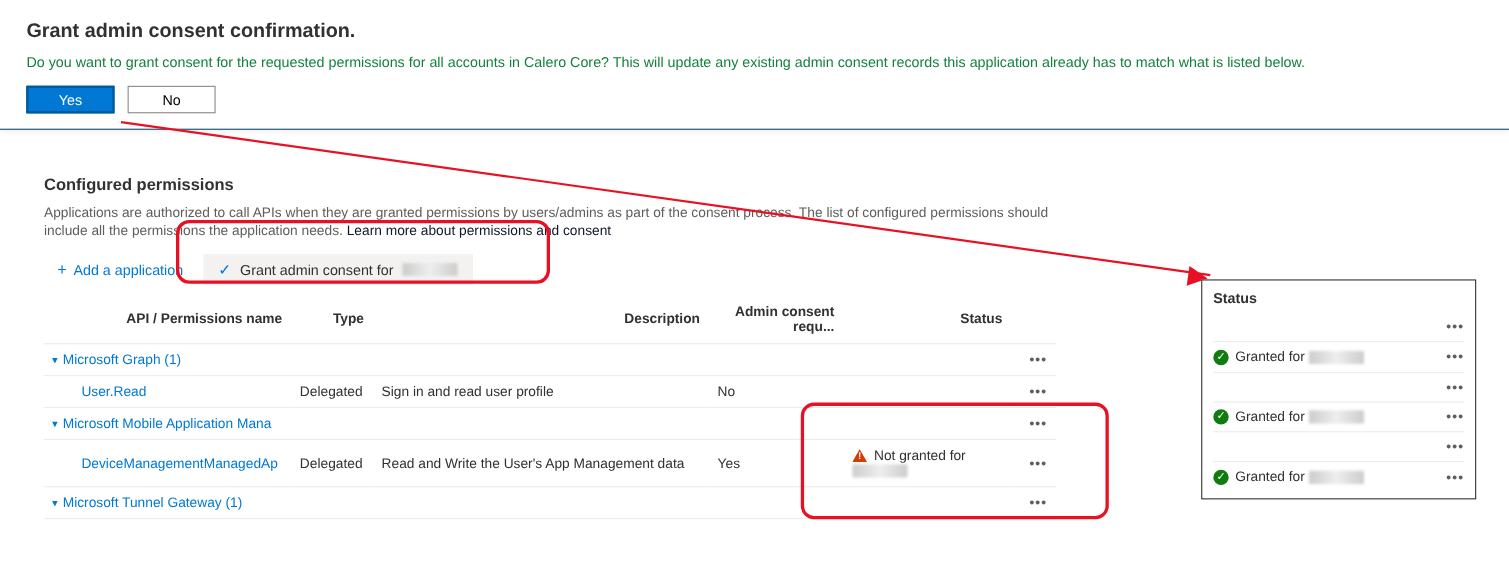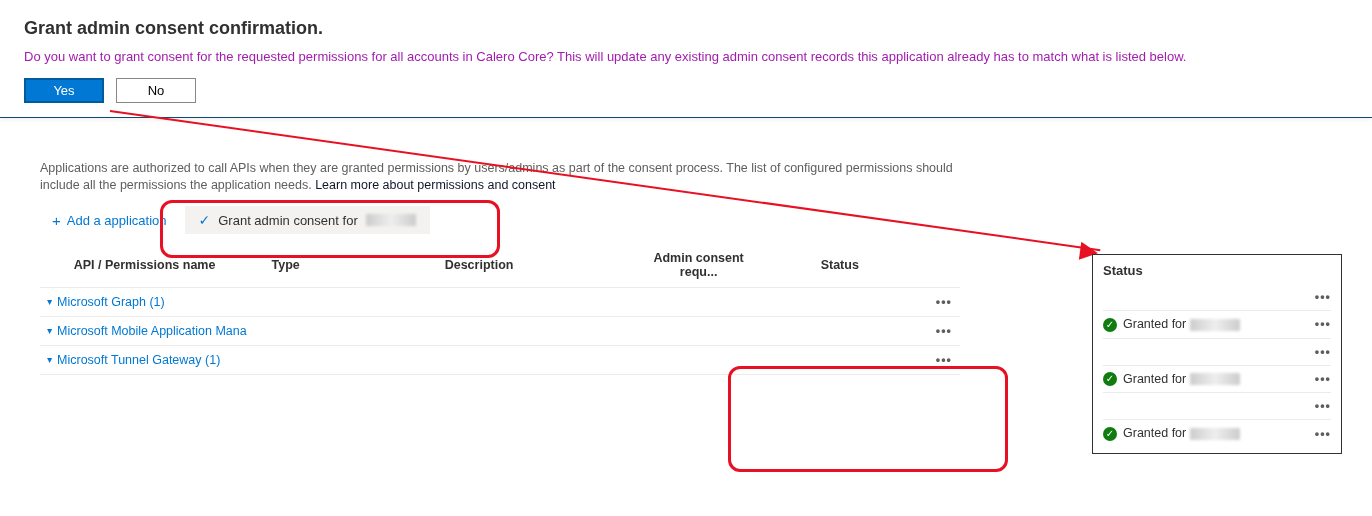--- a/index.html
+++ b/index.html
@@ -1,37 +1,37 @@
 <!DOCTYPE html>
 <html><head>
   <meta charset="utf-8">
   <style>
     * { box-sizing: border-box; margin: 0; padding: 0; }
     body { font-family: "Segoe UI", -apple-system, sans-serif; font-size: 13px; color: #323130; background: #fff; width: 1372px; height: 516px; position: relative; overflow: hidden; }
 
     .dialog { position: absolute; top: 0; left: 0; right: 0; padding: 18px 24px 14px 24px; border-bottom: 1px solid #0c4a6e; background: #fff; box-shadow: 0 2px 4px rgba(0,0,0,0.06); }
     .dialog h2 { font-size: 18px; font-weight: 600; margin-bottom: 10px; }
-    .dialog p { font-size: 13px; margin-bottom: 14px; color: #a21caf; }
+    .dialog p { font-size: 13px; margin-bottom: 14px; color: #15803d; }
     .dialog-btns { display: flex; gap: 12px; }
     .btn { padding: 4px 0; width: 80px; text-align: center; font-size: 13px; cursor: pointer; border: 1px solid #8a8886; background: #fff; }
     .btn-primary { background: #0078d4; color: #fff; border-color: #005a9e; outline: 2px solid #005a9e; outline-offset: -2px; }
 
     .main { position: absolute; top: 160px; left: 40px; width: 920px; }
     .section-title { font-size: 15px; font-weight: 600; margin-bottom: 8px; }
     .section-desc { font-size: 12.5px; color: #605e5c; line-height: 1.35; margin-bottom: 12px; }
     .link { color: #0f172a; cursor: pointer; }
 
     .toolbar { display: flex; gap: 10px; margin-bottom: 2px; align-items: center; margin-left: 4px; }
     .tool-add { color: #0078d4; display: flex; align-items: center; gap: 6px; cursor: pointer; padding: 6px 8px; }
     .tool-consent { display: flex; align-items: center; gap: 8px; background: #f3f2f1; padding: 6px 14px; cursor: pointer; }
     .plus { font-size: 15px; font-weight: 300; }
     .check { color: #0078d4; font-size: 14px; }
 
     table { border-collapse: collapse; width: 100%; margin-top: 10px; }
-    th { text-align: center; font-weight: 600; font-size: 12.5px; padding: 6px 8px 8px 8px; border-bottom: 1px solid #edebe9; color: #323130; }
+    th { text-align: right; font-weight: 600; font-size: 12.5px; padding: 6px 8px 8px 8px; border-bottom: 1px solid #edebe9; color: #323130; }
     td { padding: 7px 8px; border-bottom: 1px solid #edebe9; font-size: 12.5px; vertical-align: middle; }
     .api-group td { color: #0078d4; cursor: pointer; }
     .perm-name { color: #0078d4; cursor: pointer; padding-left: 26px; display: block; }
     .chev { display: inline-block; transform: rotate(90deg); font-size: 10px; margin-right: 4px; color: #0078d4; }
     .dots { cursor: pointer; font-weight: bold; letter-spacing: 1px; color: #605e5c; }
     .warn-icon { display: inline-block; width: 14px; height: 12px; background: #d83b01; clip-path: polygon(50% 0, 100% 100%, 0 100%); margin-right: 6px; vertical-align: middle; position: relative; }
     .warn-icon::after { content:'!'; position:absolute; left:0; right:0; top:1px; text-align:center; color:#fff; font-size:9px; font-weight:bold; }
     .blur { display: inline-block; width: 50px; height: 12px; background: linear-gradient(90deg, #ccc 0%, #eee 50%, #ccc 100%); filter: blur(1.5px); vertical-align: middle; border-radius: 1px; }
 
     .callout1 { position: absolute; border: 3px solid #e81123; border-radius: 12px; pointer-events: none; }
@@ -57,20 +57,21 @@
 <div class="dialog">
   <h2>Grant admin consent confirmation.</h2>
   <p>Do you want to grant consent for the requested permissions for all accounts in Calero Core? This will update any existing admin consent records this application already has to match what is listed below.</p>
   <div class="dialog-btns">
     <button class="btn btn-primary">Yes</button>
     <button class="btn">No</button>
   </div>
 </div>
 
 <div class="main">
+  <div class="section-title">Configured permissions</div>
   <div class="section-desc">
     <span>Applications are authorized to call APIs when they are granted permissions by users/admins as part of the consent process. The list of configured permissions should include all the permissions the application needs. </span>
     <span class="link">Learn more about permissions and consent</span>
   </div>
 
   <div class="toolbar">
     <div class="tool-add">
       <span class="plus">+</span>
       <span>Add a application</span>
     </div>
@@ -90,22 +91,42 @@
         <th class="col-req">Admin consent requ...</th>
         <th class="col-status">Status</th>
         <th class="col-act"></th>
       </tr>
     </thead>
     <tbody>
         <tr class="api-group">
           <td colspan="5"><span class="chev">▸</span>Microsoft Graph (1)</td>
           <td class="col-act"><span class="dots">•••</span></td>
         </tr>
+        <tr>
+          <td>
+            <span class="perm-name">User.Read</span>
+          </td>
+          <td>Delegated</td>
+          <td>Sign in and read user profile</td>
+          <td>No</td>
+          <td></td>
+          <td class="col-act"><span class="dots">•••</span></td>
+        </tr>
         <tr class="api-group">
           <td colspan="5"><span class="chev">▸</span>Microsoft Mobile Application Mana</td>
+          <td class="col-act"><span class="dots">•••</span></td>
+        </tr>
+        <tr>
+          <td>
+            <span class="perm-name">DeviceManagementManagedAp</span>
+          </td>
+          <td>Delegated</td>
+          <td>Read and Write the User's App Management data</td>
+          <td>Yes</td>
+          <td><span class="warn-icon"></span>Not granted for <span class="blur"></span></td>
           <td class="col-act"><span class="dots">•••</span></td>
         </tr>
         <tr class="api-group">
           <td colspan="5"><span class="chev">▸</span>Microsoft Tunnel Gateway (1)</td>
           <td class="col-act"><span class="dots">•••</span></td>
         </tr>
       </tbody>
   </table>
 </div>
 

